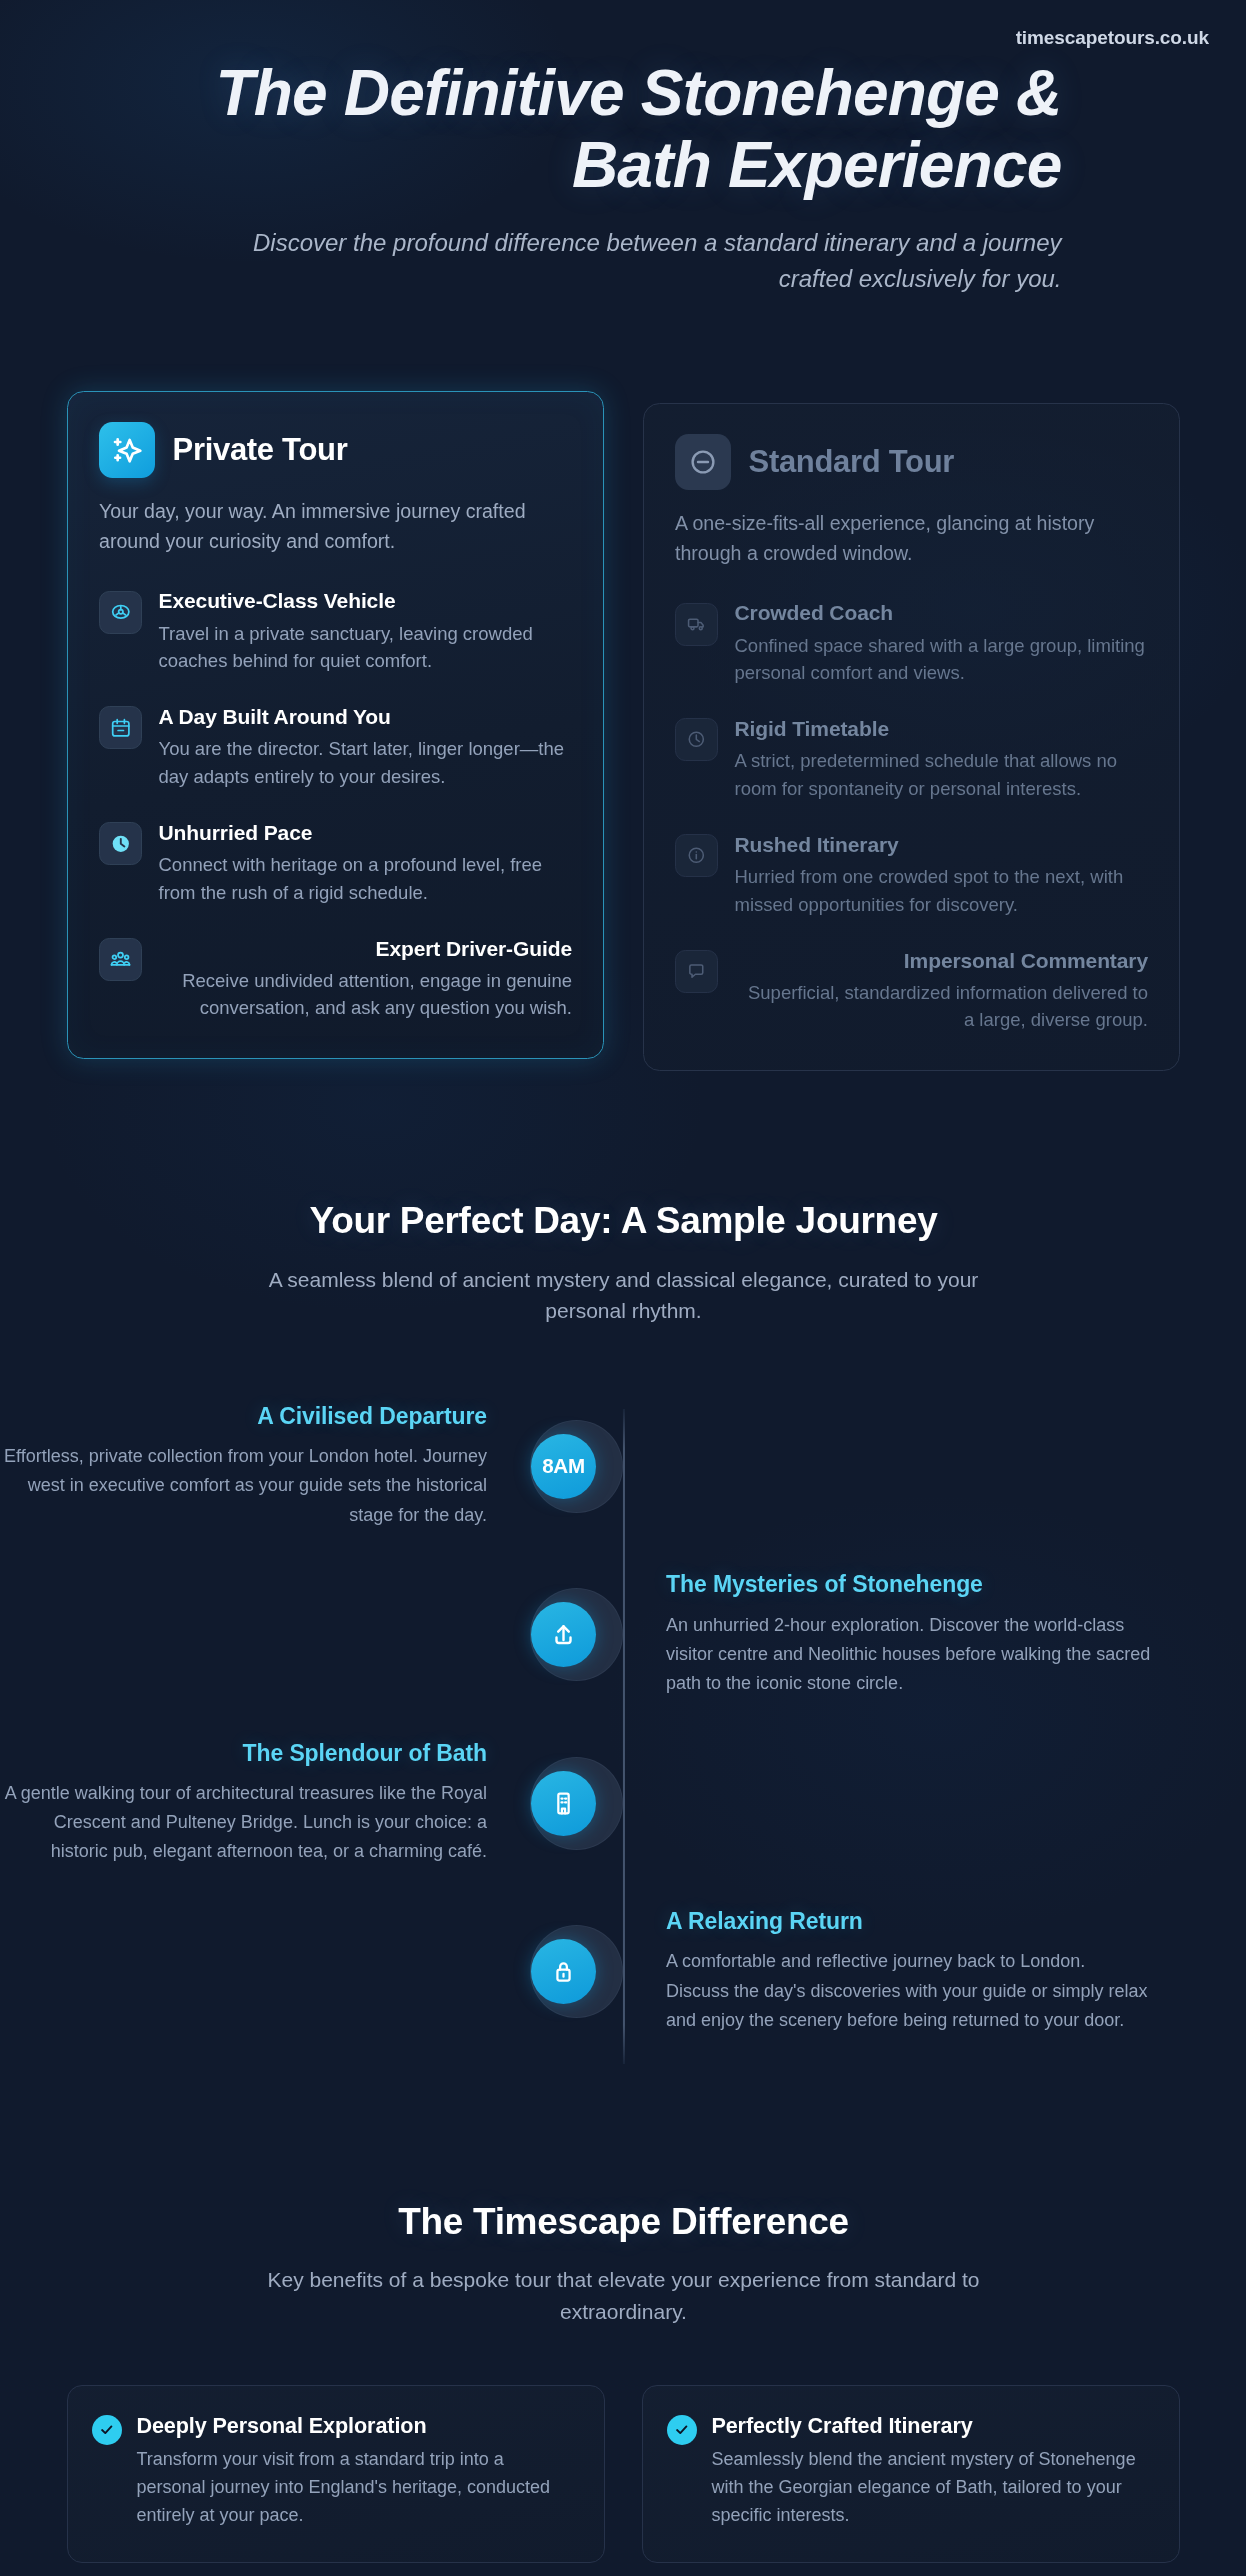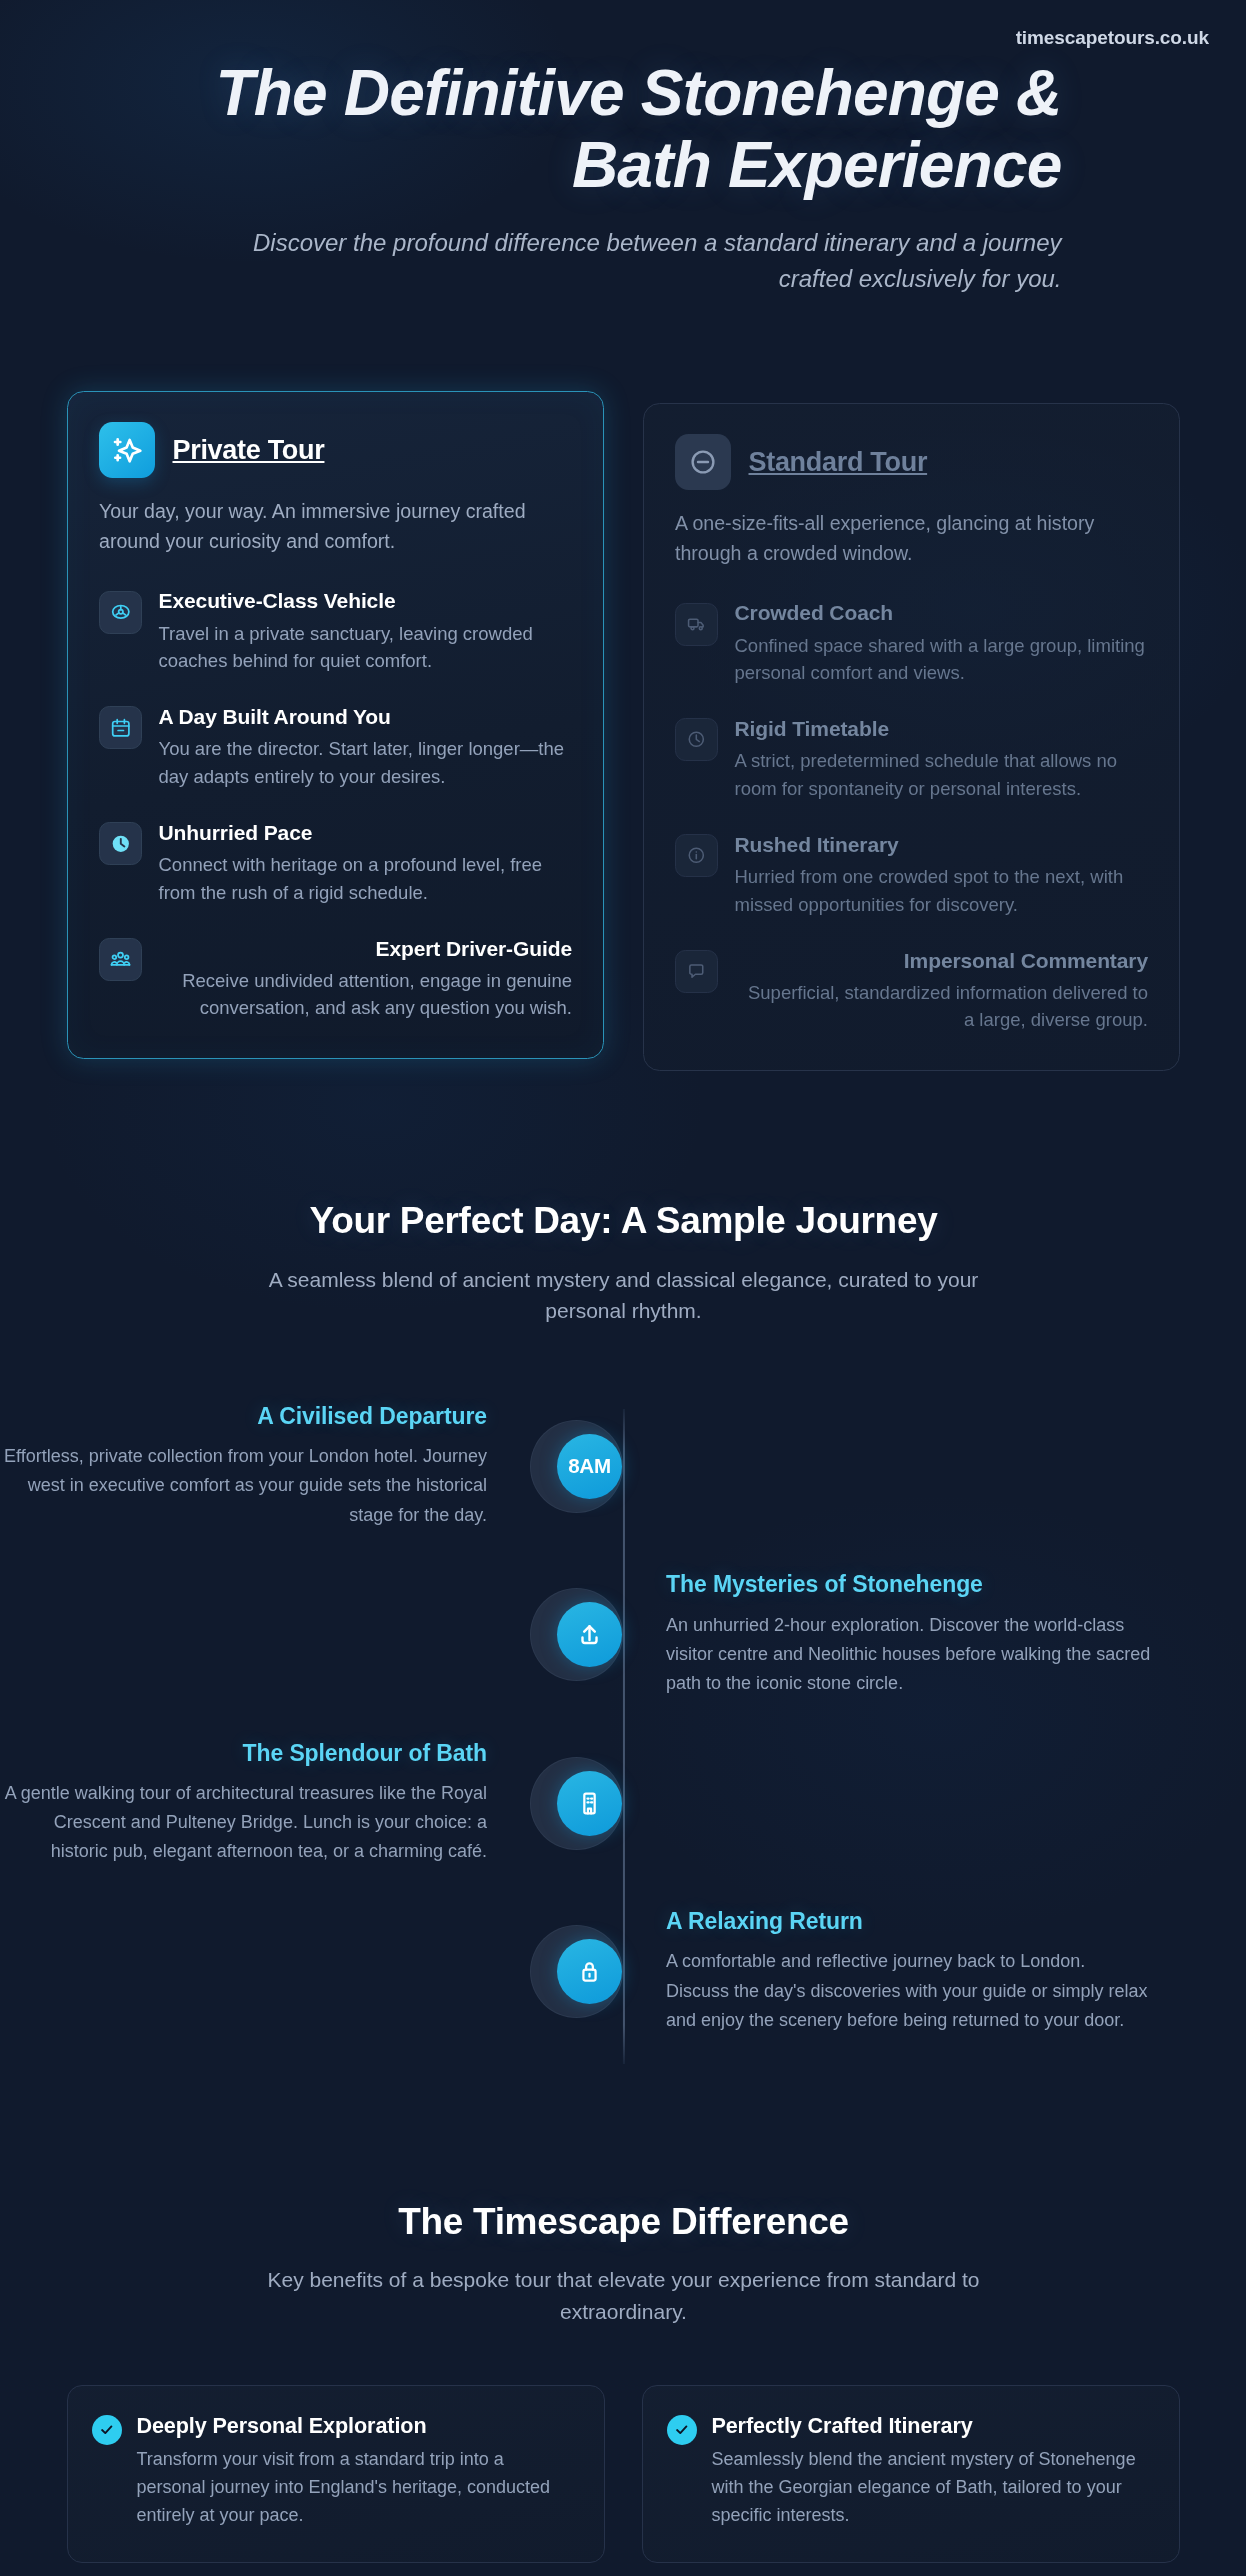--- a/index.html
+++ b/index.html
@@ -114,24 +114,23 @@
   .head-icon.pri {
     background: linear-gradient(140deg, #2ec0ea 0%, #0f9ddd 100%);
     box-shadow: 0 5.2px 15.5px rgba(25,150,220,0.25);
   }
   .head-icon.std {
     background: #2b3950;
   }
   .head-icon svg { display: block; }
 
   .card-title {
-    font-size: 27px;
+    font-size: 31px;
     font-weight: bold;
     letter-spacing: -0.3px;
-    text-decoration: underline;
   }
   .card.private .card-title { color: #ffffff; }
   .card.standard .card-title { color: #6f819c; }
 
   .card-lede {
     font-size: 19.6px;
     line-height: 1.52;
     margin-bottom: 32px;
     max-width: 495px;
   }
@@ -248,21 +247,21 @@
     z-index: 3;
   }
 
   .node-ring {
     width: 91px;
     height: 91px;
     border-radius: 50%;
     background: #232f44;
     display: flex;
     align-items: center;
-    justify-content: flex-end;
+    justify-content: flex-start;
     box-shadow: 0 0 0 1px #2c394f;
   }
 
   .node-core {
     width: 65px;
     height: 65px;
     border-radius: 50%;
     background: linear-gradient(160deg, #29b6e3 0%, #0e9ada 100%);
     display: flex;
     align-items: center;

